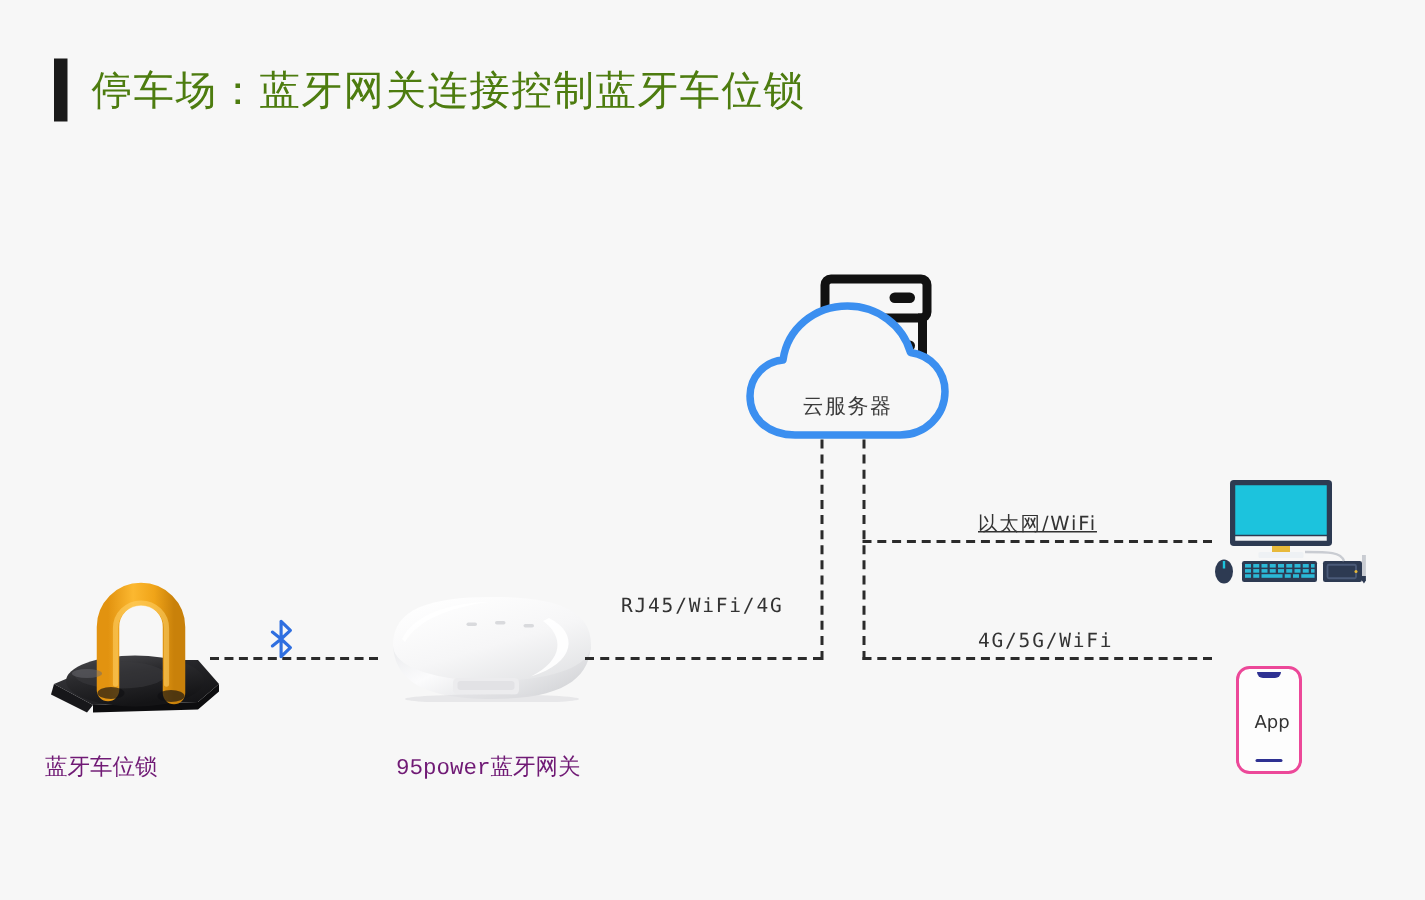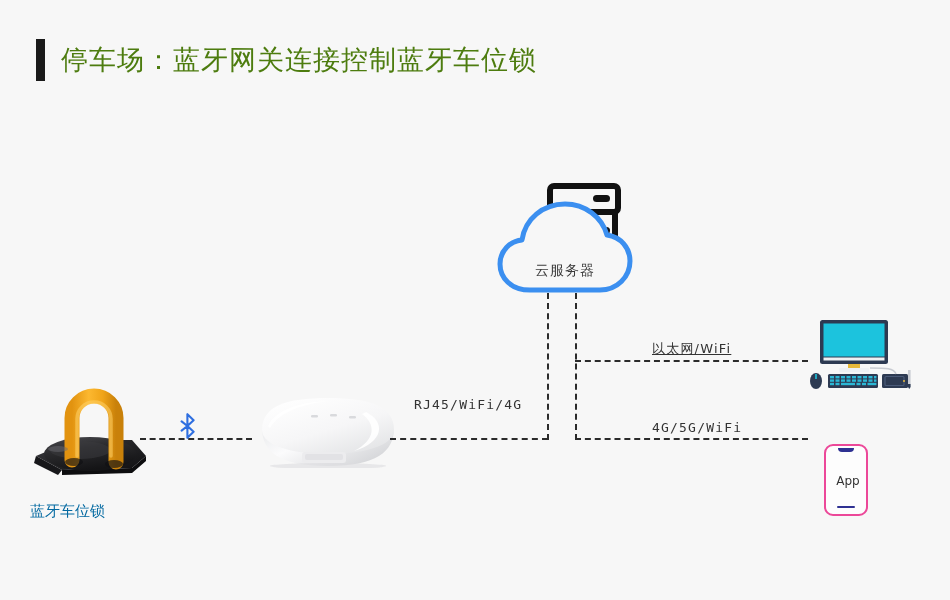--- a/index.html
+++ b/index.html
@@ -67,21 +67,21 @@
   .link-label.cjk {
     font-family: "DejaVu Sans", "Liberation Sans", sans-serif;
     letter-spacing: 1.2px;
     text-decoration: underline;
   }
 
   
   .caption {
     position: absolute;
     font-size: 15px;
-    color: #0369a1;
+    color: #701a75;
     white-space: nowrap;
     font-family: Liberation Mono, monospace;
   }
 
   
   .bt-icon {
     position: absolute;
     left: 178px;
     top: 413px;
     width: 20px;
@@ -266,20 +266,21 @@
       <rect x="53" y="19" width="7" height="2.4" rx="1.2" fill="#d9dadd"></rect>
       <rect x="72" y="18" width="7" height="2.4" rx="1.2" fill="#d9dadd"></rect>
       <rect x="91" y="20" width="7" height="2.4" rx="1.2" fill="#d9dadd"></rect>
 
       <rect x="44" y="56" width="44" height="11" rx="3" fill="#ececee"></rect>
       <rect x="47" y="58" width="38" height="6" rx="2" fill="#e2e2e5"></rect>
 
       <ellipse cx="70" cy="70" rx="58" ry="3" fill="#dcdcdf" opacity="0.6"></ellipse>
     </svg>
   </div>
+  <div class="caption" style="left:264px; top:502px;">95power蓝牙网关</div>
 
   <div class="hline" style="left:390px; top:438px; width:158px;"></div>
   <div class="vline" style="left:547px; top:293px; height:147px;"></div>
   <div class="link-label" style="left:414px; top:397px;">RJ45/WiFi/4G</div>
 
   <div class="cloud-wrap">
     <svg width="140" height="120" viewBox="0 0 140 120" xmlns="http://www.w3.org/2000/svg">
 
       <g>
         <rect x="55" y="6" width="68" height="26" rx="4" fill="none" stroke="#111111" stroke-width="6"></rect>

